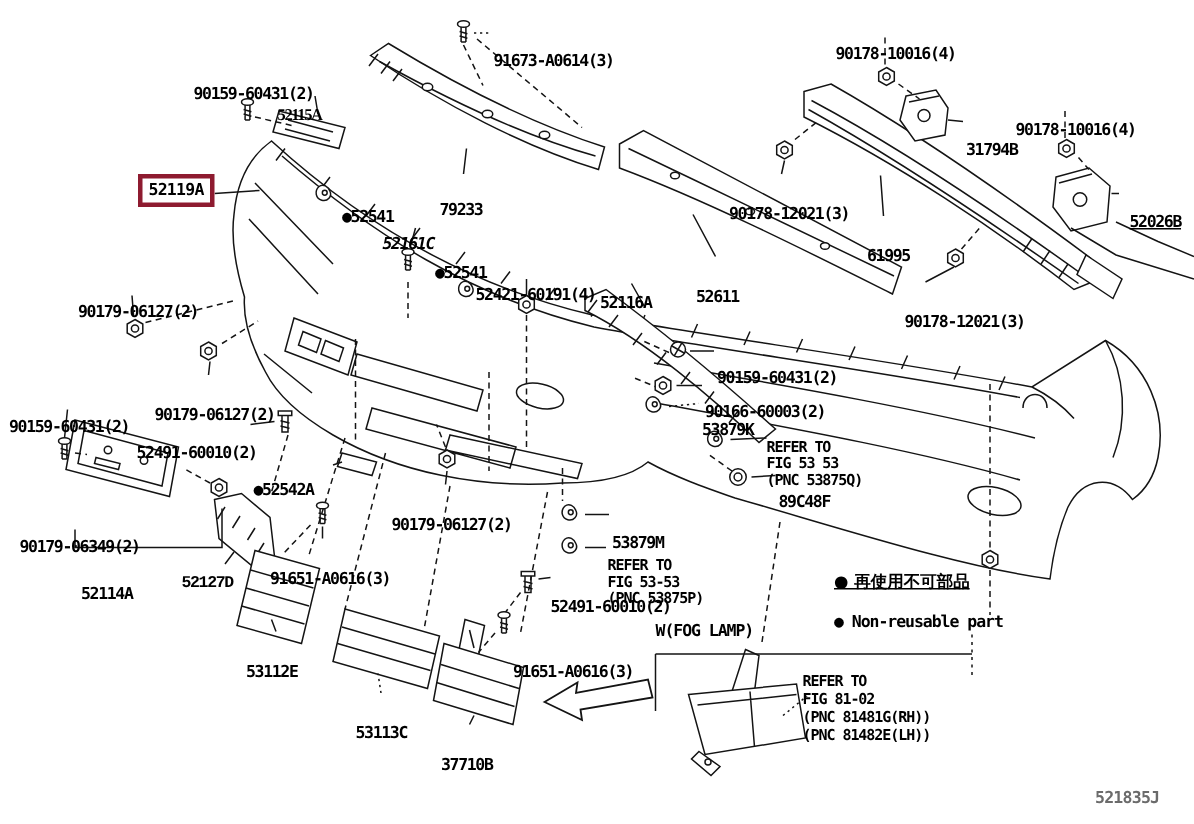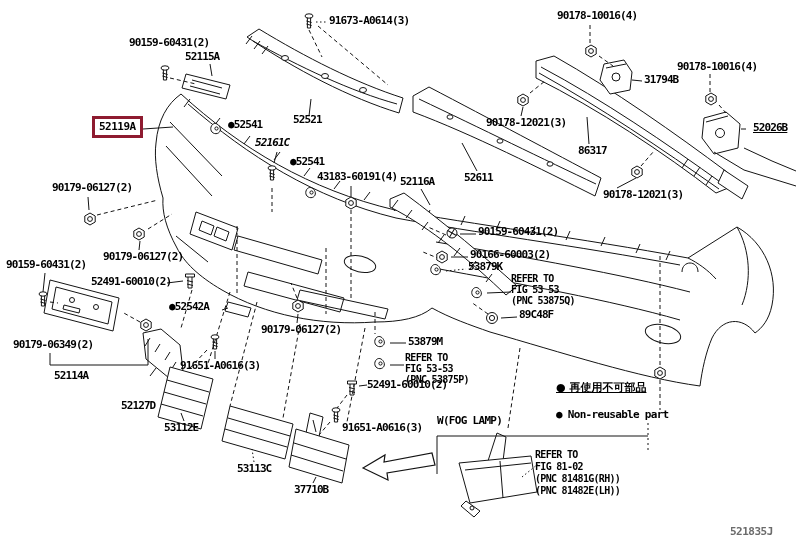--- a/index.html
+++ b/index.html
@@ -1,20 +1,20 @@
 <!DOCTYPE html>
 <html><head>
 <meta charset="utf-8">
 <style>
   html,body{margin:0;padding:0;background:#fff;}
   .stage{position:relative;width:796px;height:549px;background:#ffffff;overflow:hidden;
          font-family:"DejaVu Sans Mono", monospace;}
   .stage svg{position:absolute;left:0;top:0;}
   .plabel{position:absolute;font:700 11px "DejaVu Sans Mono", monospace;letter-spacing:-0.9px;
-          color:#000;line-height:12px;white-space:pre-line;z-index:5;}
+          color:#000;line-height:12px;white-space:pre-line;z-index:5;margin-top:20px;}
   .plabel.note{font-size:10px;letter-spacing:-0.7px;line-height:11px;}
   .selbox{position:absolute;left:92px;top:116px;border:3px solid #8e1b30;background:#fff;
           padding:1px 4px 2px 4px;font:700 11px "DejaVu Sans Mono", monospace;letter-spacing:-0.5px;z-index:6;}
   .legend1{position:absolute;left:556px;top:380px;font:700 11px "DejaVu Sans", "DejaVu Sans Mono", sans-serif;letter-spacing:0;text-decoration:underline;}
   .legend2{position:absolute;left:556px;top:395px;font:700 11px "DejaVu Sans Mono", monospace;letter-spacing:-0.7px;margin-top:13px;}
   .foghead{position:absolute;left:437px;top:414px;font:700 11px "DejaVu Sans Mono", monospace;letter-spacing:-0.7px;}
   .fogrefer{position:absolute;left:535px;top:449px;font:700 10px "DejaVu Sans Mono", monospace;
             letter-spacing:-0.7px;line-height:12px;white-space:pre-line;}
   .docnum{position:absolute;left:730px;top:525px;font:700 11px "DejaVu Sans Mono", monospace;
           letter-spacing:-0.5px;color:#6b6b6b;}
@@ -206,45 +206,45 @@
       <use href="#g-clip" x="436" y="270"></use>
       <use href="#g-clip" x="477" y="293"></use>
       <use href="#g-grom" x="492" y="318"></use>
     </g>
   </svg>
 
   <div class="selbox">52119A</div>
 
   <div>
       <div class="plabel" style="left: 129px; top: 37px;">90159-60431(2)</div>
-      <div class="plabel" style="left: 185px; top: 51px;">52115A</div>
+      <div class="plabel" style="left: 185px; top: 51px; font-family: Liberation Serif, serif;">52115A</div>
       <div class="plabel" style="left: 329px; top: 15px;">91673-A0614(3)</div>
       <div class="plabel" style="left: 557px; top: 10px;">90178-10016(4)</div>
       <div class="plabel" style="left: 677px; top: 61px;">90178-10016(4)</div>
       <div class="plabel" style="left: 644px; top: 74px;">31794B</div>
       <div class="plabel" style="left: 753px; top: 122px; text-decoration: underline;">52026B</div>
       <div class="plabel" style="left: 486px; top: 117px;">90178-12021(3)</div>
-      <div class="plabel" style="left: 578px; top: 145px;">86317</div>
+      <div class="plabel" style="left: 578px; top: 145px;">61995</div>
       <div class="plabel" style="left: 603px; top: 189px;">90178-12021(3)</div>
       <div class="plabel" style="left: 464px; top: 172px;">52611</div>
       <div class="plabel" style="left: 400px; top: 176px;">52116A</div>
-      <div class="plabel" style="left: 293px; top: 114px;">52521</div>
+      <div class="plabel" style="left: 293px; top: 114px;">79233</div>
       <div class="plabel" style="left: 228px; top: 119px;">●52541</div>
       <div class="plabel" style="left: 255px; top: 137px; font-style: italic;">52161C</div>
       <div class="plabel" style="left: 290px; top: 156px;">●52541</div>
-      <div class="plabel" style="left: 317px; top: 171px;">43183-60191(4)</div>
+      <div class="plabel" style="left: 317px; top: 171px;">52421-60191(4)</div>
       <div class="plabel" style="left: 52px; top: 182px;">90179-06127(2)</div>
       <div class="plabel" style="left: 103px; top: 251px;">90179-06127(2)</div>
       <div class="plabel" style="left: 6px; top: 259px;">90159-60431(2)</div>
       <div class="plabel" style="left: 91px; top: 276px;">52491-60010(2)</div>
       <div class="plabel" style="left: 169px; top: 301px;">●52542A</div>
       <div class="plabel" style="left: 261px; top: 324px;">90179-06127(2)</div>
       <div class="plabel" style="left: 13px; top: 339px;">90179-06349(2)</div>
       <div class="plabel" style="left: 54px; top: 370px;">52114A</div>
-      <div class="plabel" style="left: 121px; top: 400px;">52127D</div>
+      <div class="plabel" style="left: 121px; top: 363px; font-family: Liberation Mono, monospace;">52127D</div>
       <div class="plabel" style="left: 180px; top: 360px;">91651-A0616(3)</div>
       <div class="plabel" style="left: 164px; top: 422px;">53112E</div>
       <div class="plabel" style="left: 237px; top: 463px;">53113C</div>
       <div class="plabel" style="left: 294px; top: 484px;">37710B</div>
       <div class="plabel" style="left: 342px; top: 422px;">91651-A0616(3)</div>
       <div class="plabel" style="left: 367px; top: 379px;">52491-60010(2)</div>
       <div class="plabel" style="left: 408px; top: 336px;">53879M</div>
       <div class="plabel note" style="left: 405px; top: 352px;">REFER TO
 FIG 53-53
 (PNC 53875P)</div>

